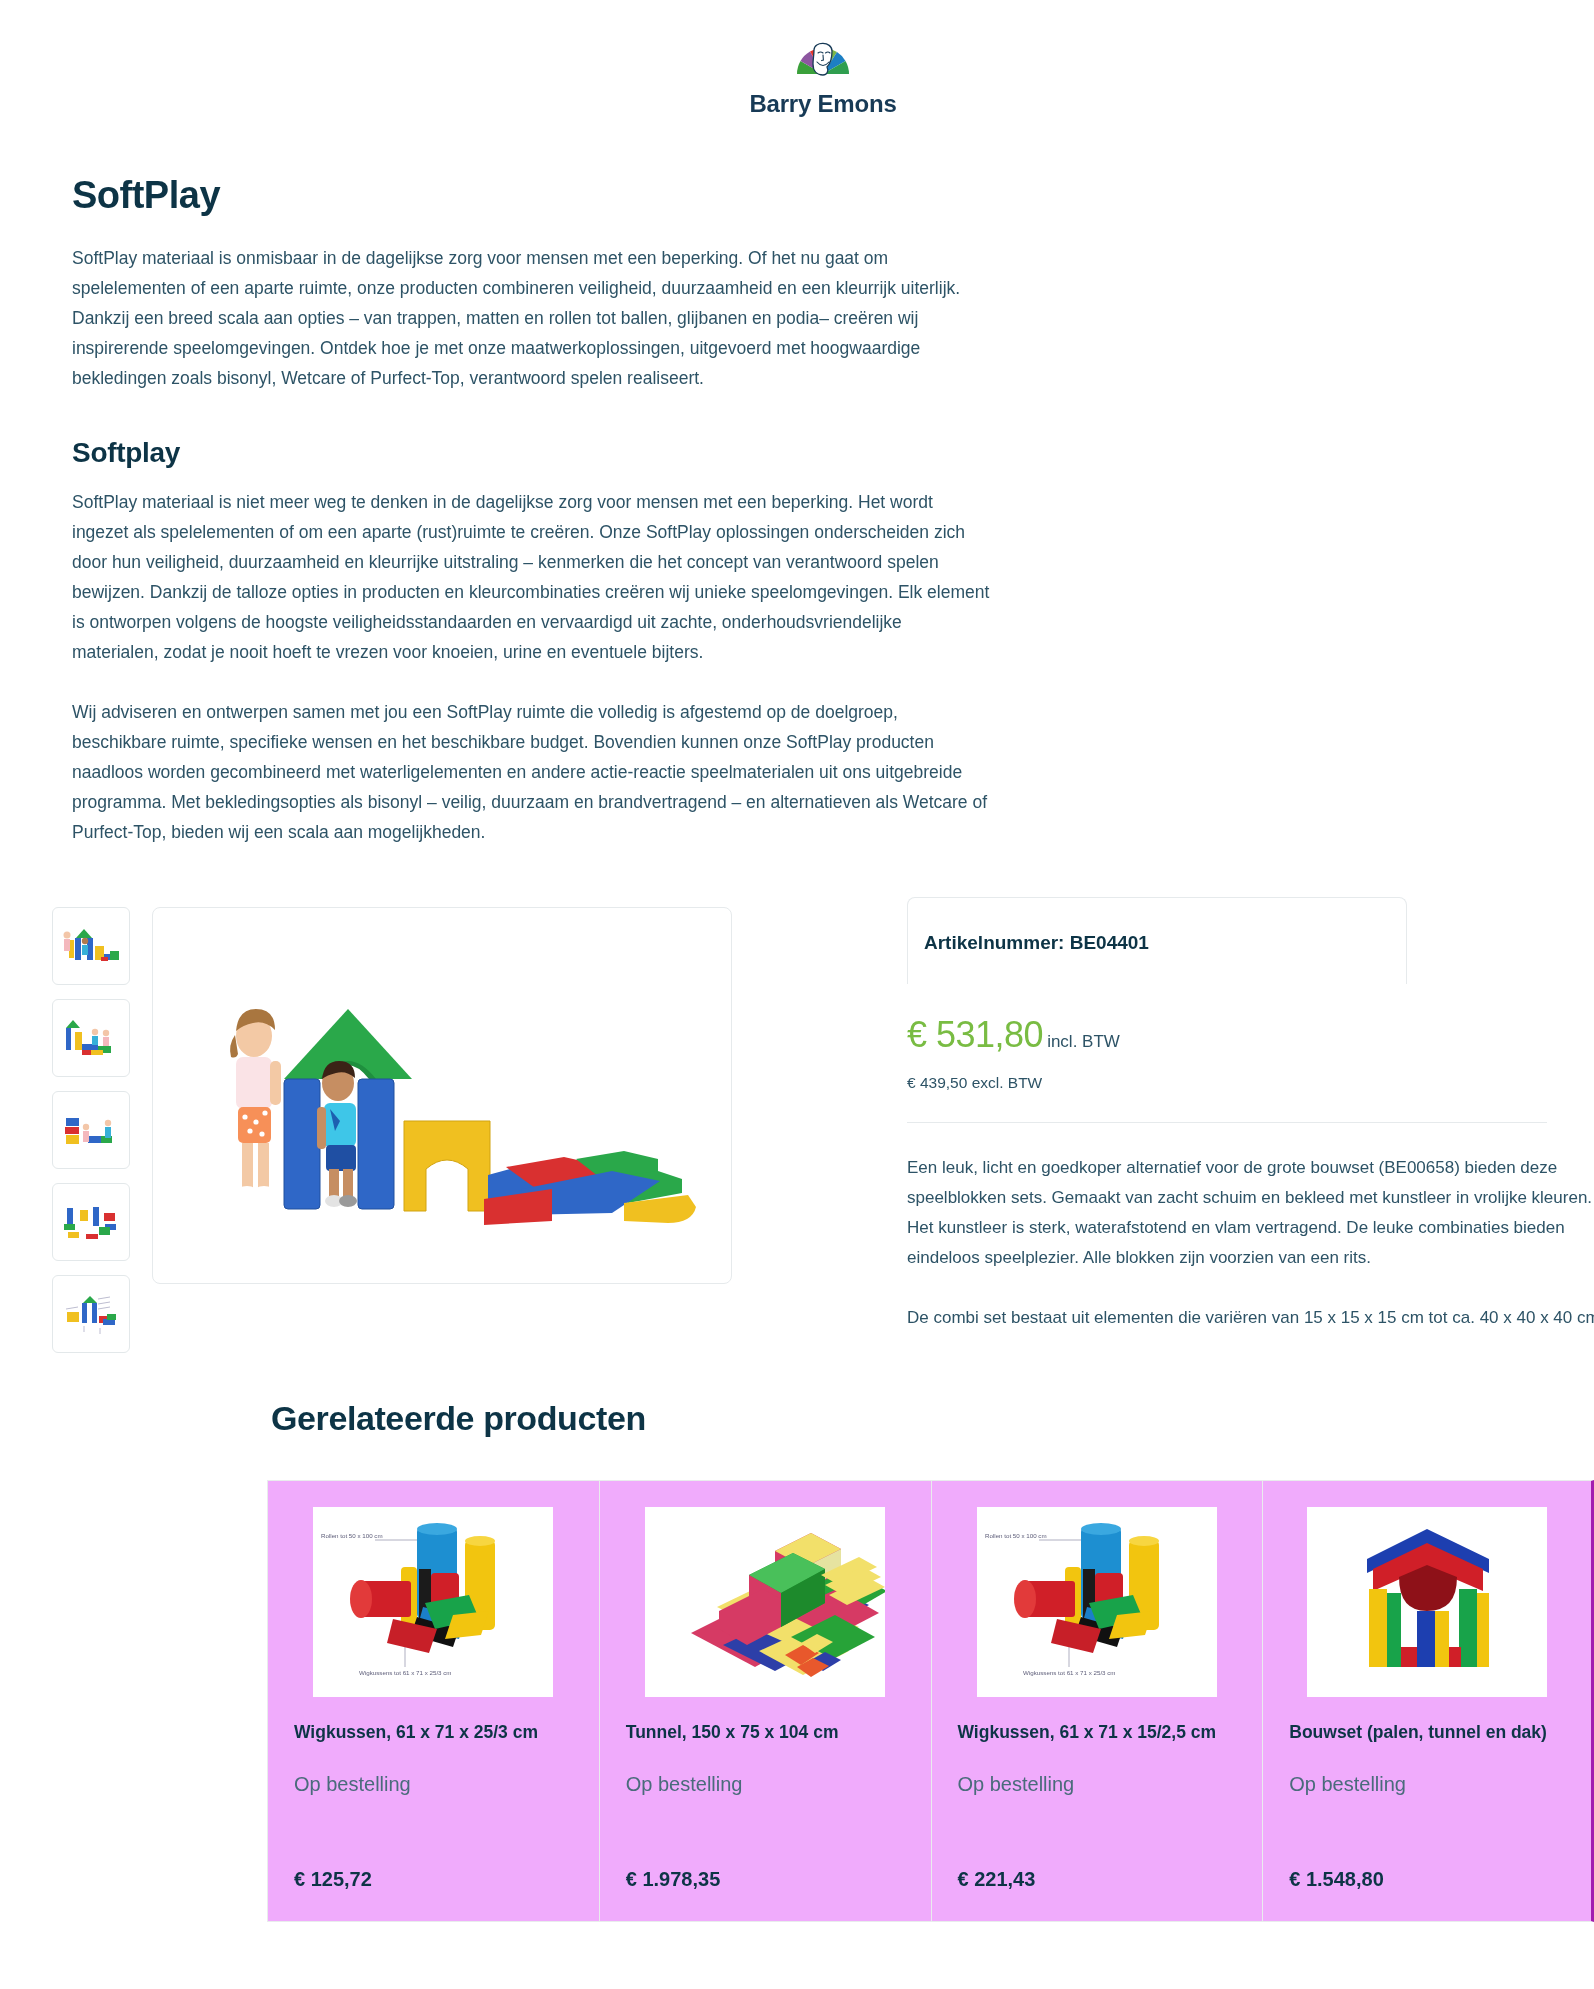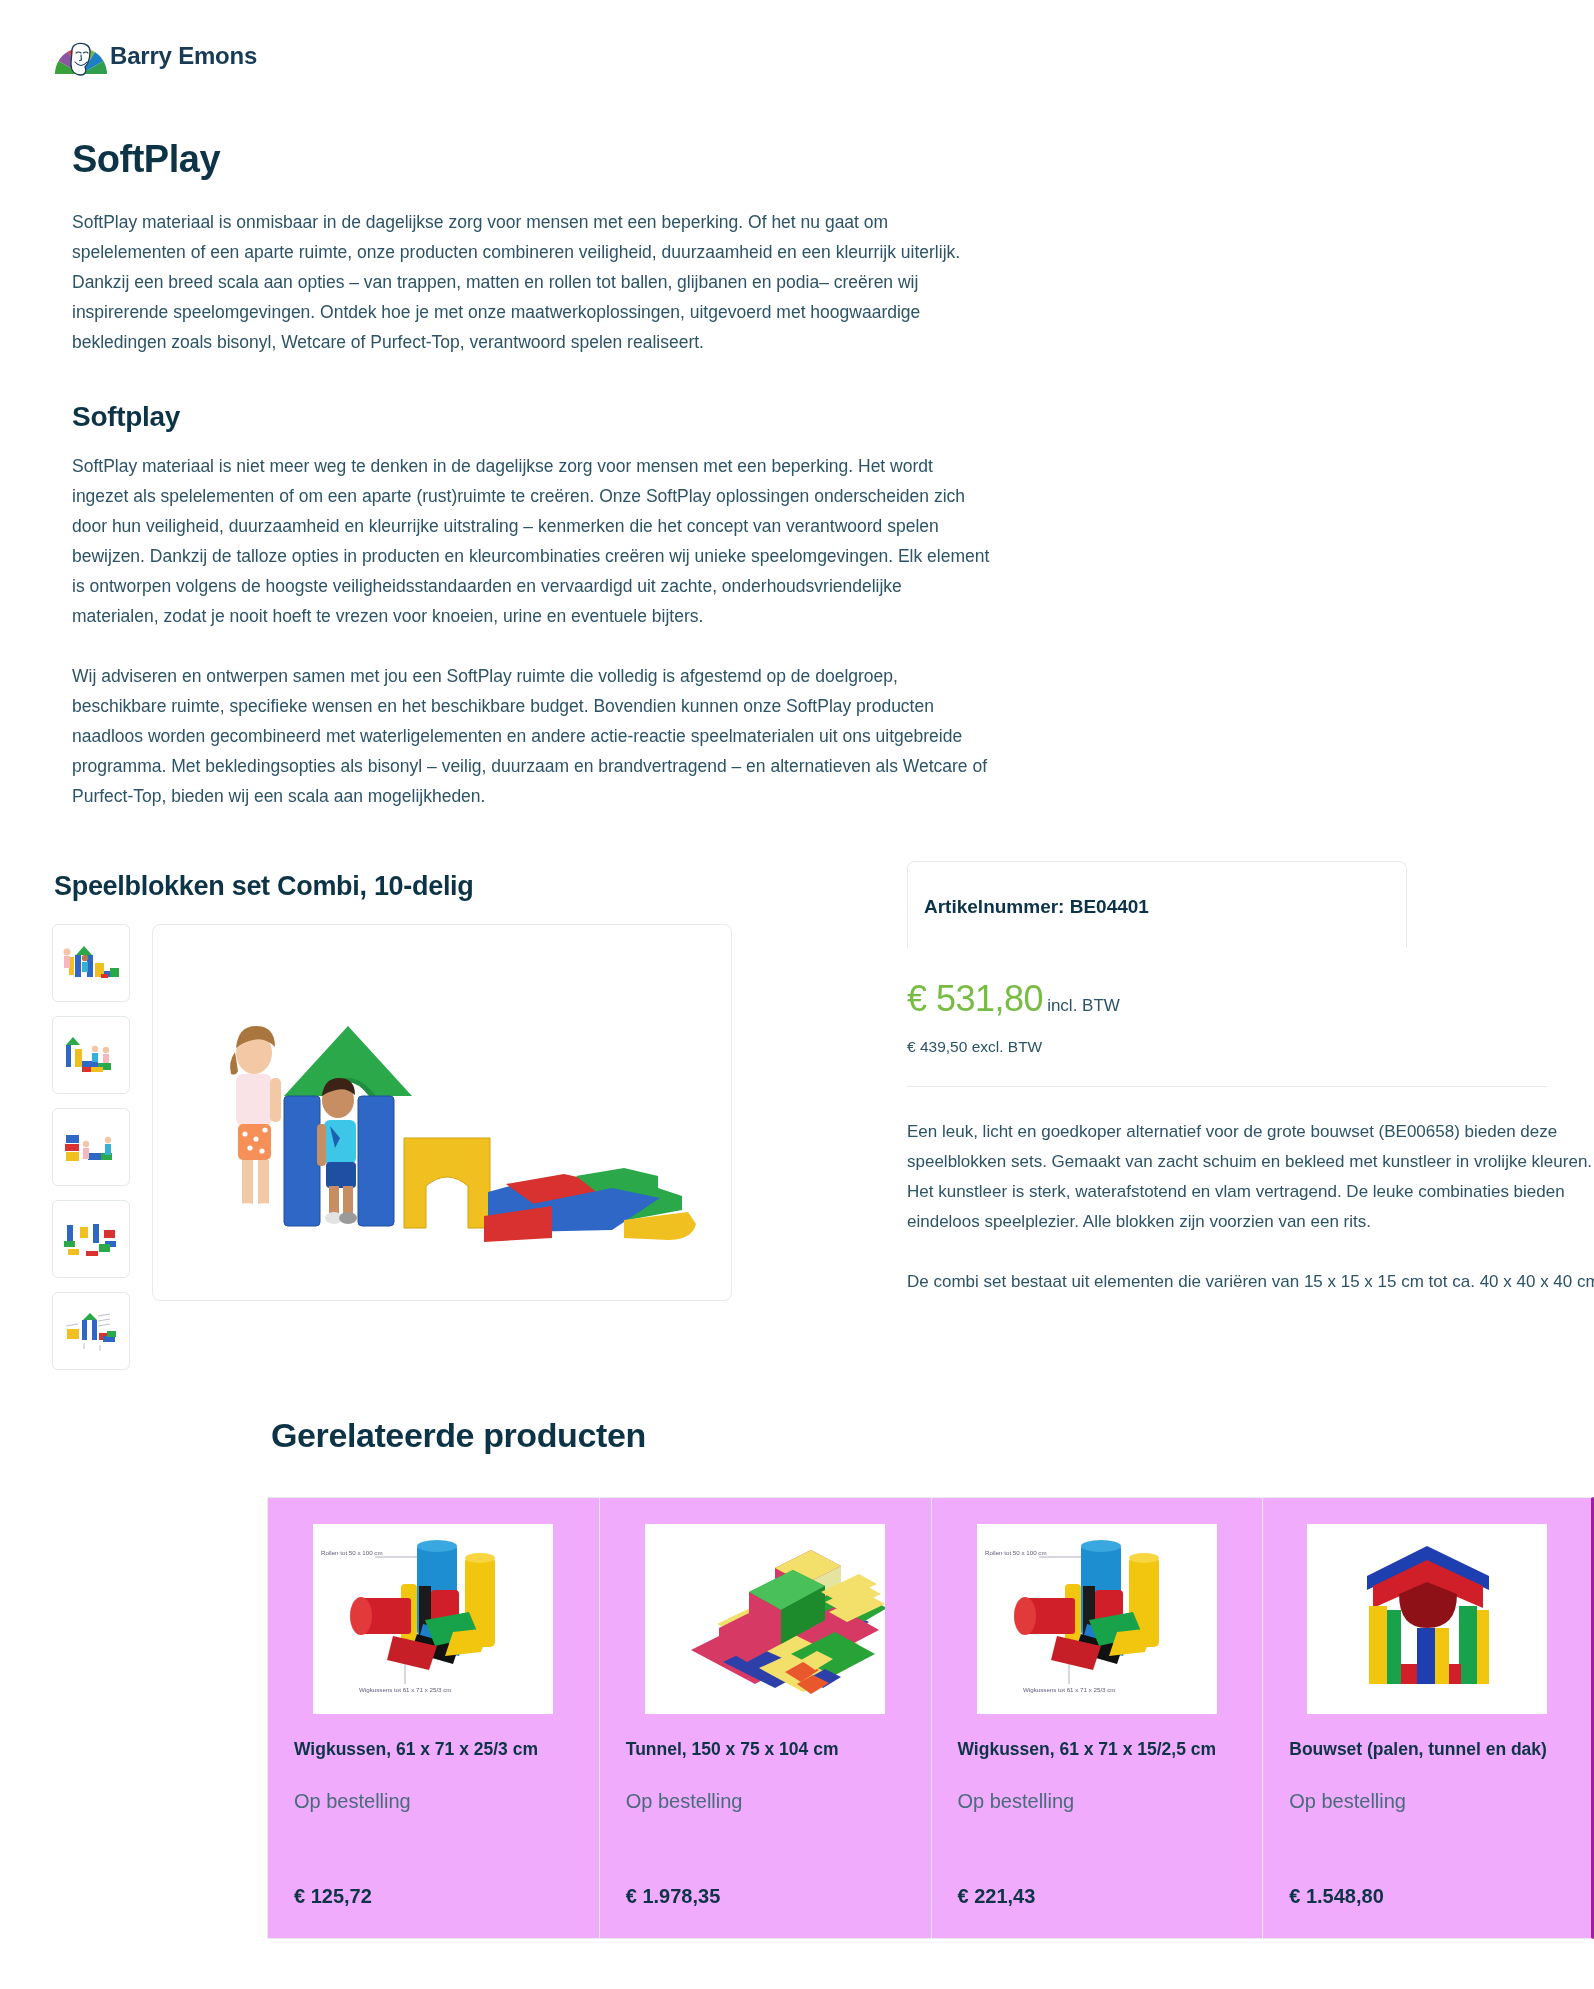--- a/index.html
+++ b/index.html
@@ -6,21 +6,21 @@
   body{
     width:1594px;min-height:1989px;background:#ffffff;
     font-family:"Liberation Sans",sans-serif;
     color:#17455a;
     -webkit-font-smoothing:antialiased;
   }
   .page{position:relative;width:1594px;min-height:1989px;overflow:hidden;}
 
   
   .header{padding:30px 0 0 52px;}
-  .logo{display:flex;align-items:center;}
+  .logo{display:flex;align-items:center;gap:8px;flex-direction:column;}
   .logo-mark{position:relative;width:58px;height:52px;flex:none;}
   .logo-text{font-size:24px;font-weight:bold;color:#173a56;letter-spacing:-0.2px;}
 
   
   .content{padding:0 0 0 52px;}
   h1.page-title{
     font-size:38px;font-weight:bold;color:#0d3446;margin:56px 0 26px 20px;letter-spacing:-0.5px;
   }
   h2.sub-title{
     font-size:28px;font-weight:bold;color:#0d3446;margin:44px 0 18px 20px;letter-spacing:-0.3px;
@@ -123,21 +123,20 @@
 
     <h1 class="page-title">SoftPlay</h1>
     <p class="body-text">SoftPlay materiaal is onmisbaar in de dagelijkse zorg voor mensen met een beperking. Of het nu gaat om spelelementen of een aparte ruimte, onze producten combineren veiligheid, duurzaamheid en een kleurrijk uiterlijk. Dankzij een breed scala aan opties – van trappen, matten en rollen tot ballen, glijbanen en podia– creëren wij inspirerende speelomgevingen. Ontdek hoe je met onze maatwerkoplossingen, uitgevoerd met hoogwaardige bekledingen zoals bisonyl, Wetcare of Purfect-Top, verantwoord spelen realiseert.</p>
 
     <h2 class="sub-title">Softplay</h2>
     <p class="body-text narrow">SoftPlay materiaal is niet meer weg te denken in de dagelijkse zorg voor mensen met een beperking. Het wordt ingezet als spelelementen of om een aparte (rust)ruimte te creëren. Onze SoftPlay oplossingen onderscheiden zich door hun veiligheid, duurzaamheid en kleurrijke uitstraling – kenmerken die het concept van verantwoord spelen bewijzen. Dankzij de talloze opties in producten en kleurcombinaties creëren wij unieke speelomgevingen. Elk element is ontworpen volgens de hoogste veiligheidsstandaarden en vervaardigd uit zachte, onderhoudsvriendelijke materialen, zodat je nooit hoeft te vrezen voor knoeien, urine en eventuele bijters.</p>
     <p class="body-text narrow">Wij adviseren en ontwerpen samen met jou een SoftPlay ruimte die volledig is afgestemd op de doelgroep, beschikbare ruimte, specifieke wensen en het beschikbare budget. Bovendien kunnen onze SoftPlay producten naadloos worden gecombineerd met waterligelementen en andere actie-reactie speelmaterialen uit ons uitgebreide programma. Met bekledingsopties als bisonyl – veilig, duurzaam en brandvertragend – en alternatieven als Wetcare of Purfect-Top, bieden wij een scala aan mogelijkheden.</p>
 
     <div class="product-wrap">
 
-      <h2 class="product-title">Speelblokken set Combi, 10-delig</h2>
 
       <div class="product-row">
 
         <div class="thumbs">
 
           <div class="thumb">
             <svg viewBox="0 0 66 56">
               <rect x="0" y="0" width="66" height="56" fill="#fff"></rect>
               <path d="M18 20 L26 11 L34 20 Z" fill="#2aa84a"></path>
               <rect x="17" y="20" width="6" height="22" fill="#2f67c7"></rect>

